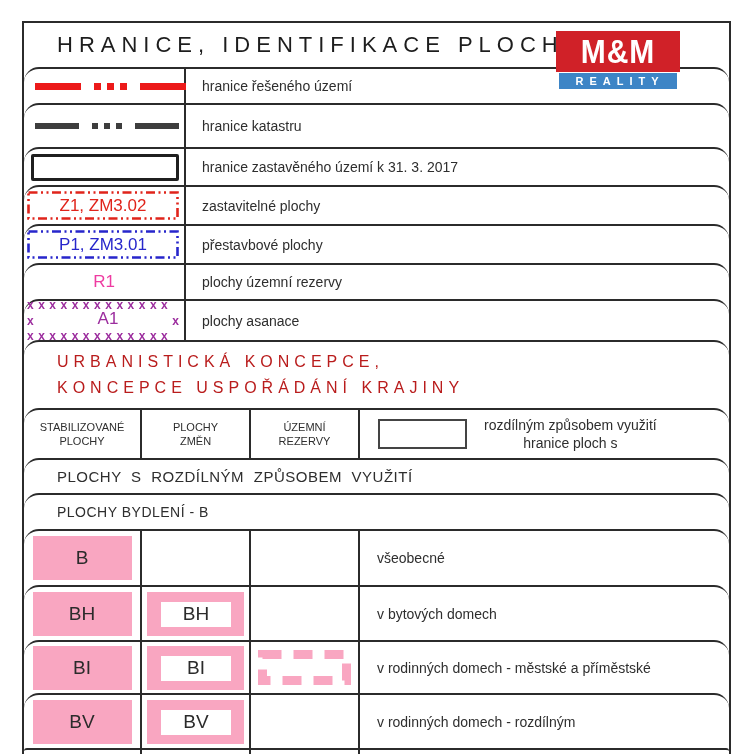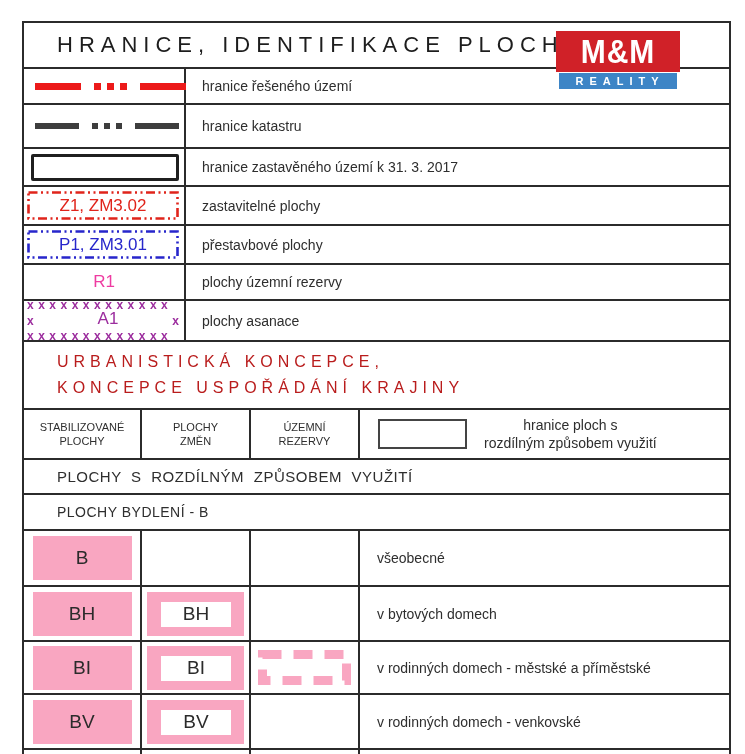--- a/index.html
+++ b/index.html
@@ -1,21 +1,21 @@
 <!DOCTYPE html>
 <html><head>
 <meta charset="utf-8">
 <style>
   * { margin:0; padding:0; box-sizing:border-box; }
   html,body { background:#ffffff; }
   body { font-family:"Liberation Sans", sans-serif; color:#2e2e2e; }
   .page { position:relative; width:745px; height:754px; background:#fff; overflow:hidden; }
   .frame { position:absolute; left:22px; top:21px; width:709px; height:733px;
            border:2px solid #2b2b2b; border-bottom:none; background:#fff; }
-  .row { position:relative; width:100%; border-top:2px solid #2b2b2b; display:flex; }
+  .row { position:relative; width:100%; border-top:2px solid #2b2b2b; display:flex;border-radius:15px; }
   .row:first-child { border-top:none; }
 
   
   .title-row { height:44px; align-items:center; }
   .legend-title { padding-left:33px; font-size:22px; letter-spacing:6px; color:#1d1d1d; white-space:nowrap; }
 
   
   .symrow .sym-cell { width:162px; border-right:2px solid #2b2b2b; display:flex; align-items:center; position:relative; }
   .symrow .label-cell { flex:1; display:flex; align-items:center; padding-left:16px; font-size:14px; color:#2e2e2e; }
 
@@ -191,22 +191,22 @@
         <span>PLOCHY</span>
         <span>ZMĚN</span>
       </div>
       <div class="colcell c3">
         <span>ÚZEMNÍ</span>
         <span>REZERVY</span>
       </div>
       <div class="colcell c4">
         <div class="boundary-rect"></div>
         <div class="boundary-text">
+          <div>rozdílným způsobem využití</div>
           <div>hranice ploch s</div>
-          <div>rozdílným způsobem využití</div>
         </div>
       </div>
     </div>
 
     <div class="row subhead-row">
       <span>PLOCHY S ROZDÍLNÝM ZPŮSOBEM VYUŽITÍ</span>
     </div>
 
     <div class="row group-row">
       <span>PLOCHY BYDLENÍ - B</span>
@@ -256,21 +256,21 @@
     <div class="row coderow h55">
       <div class="cell c1">
         <div class="pink-fill">BV</div>
       </div>
       <div class="cell c2">
         <div class="pink-outline">
           <div class="inner">BV</div>
         </div>
       </div>
       <div class="cell c3"></div>
-      <div class="cell last">v rodinných domech - venkovské</div>
+      <div class="cell last">v rodinných domech - rozdílným</div>
     </div>
 
     <div class="row stub-row">
       <div class="cell c1"></div>
         <div class="cell c2"></div>
         <div class="cell c3"></div>
         <div class="cell last"></div>
     </div>
 
   </div>

